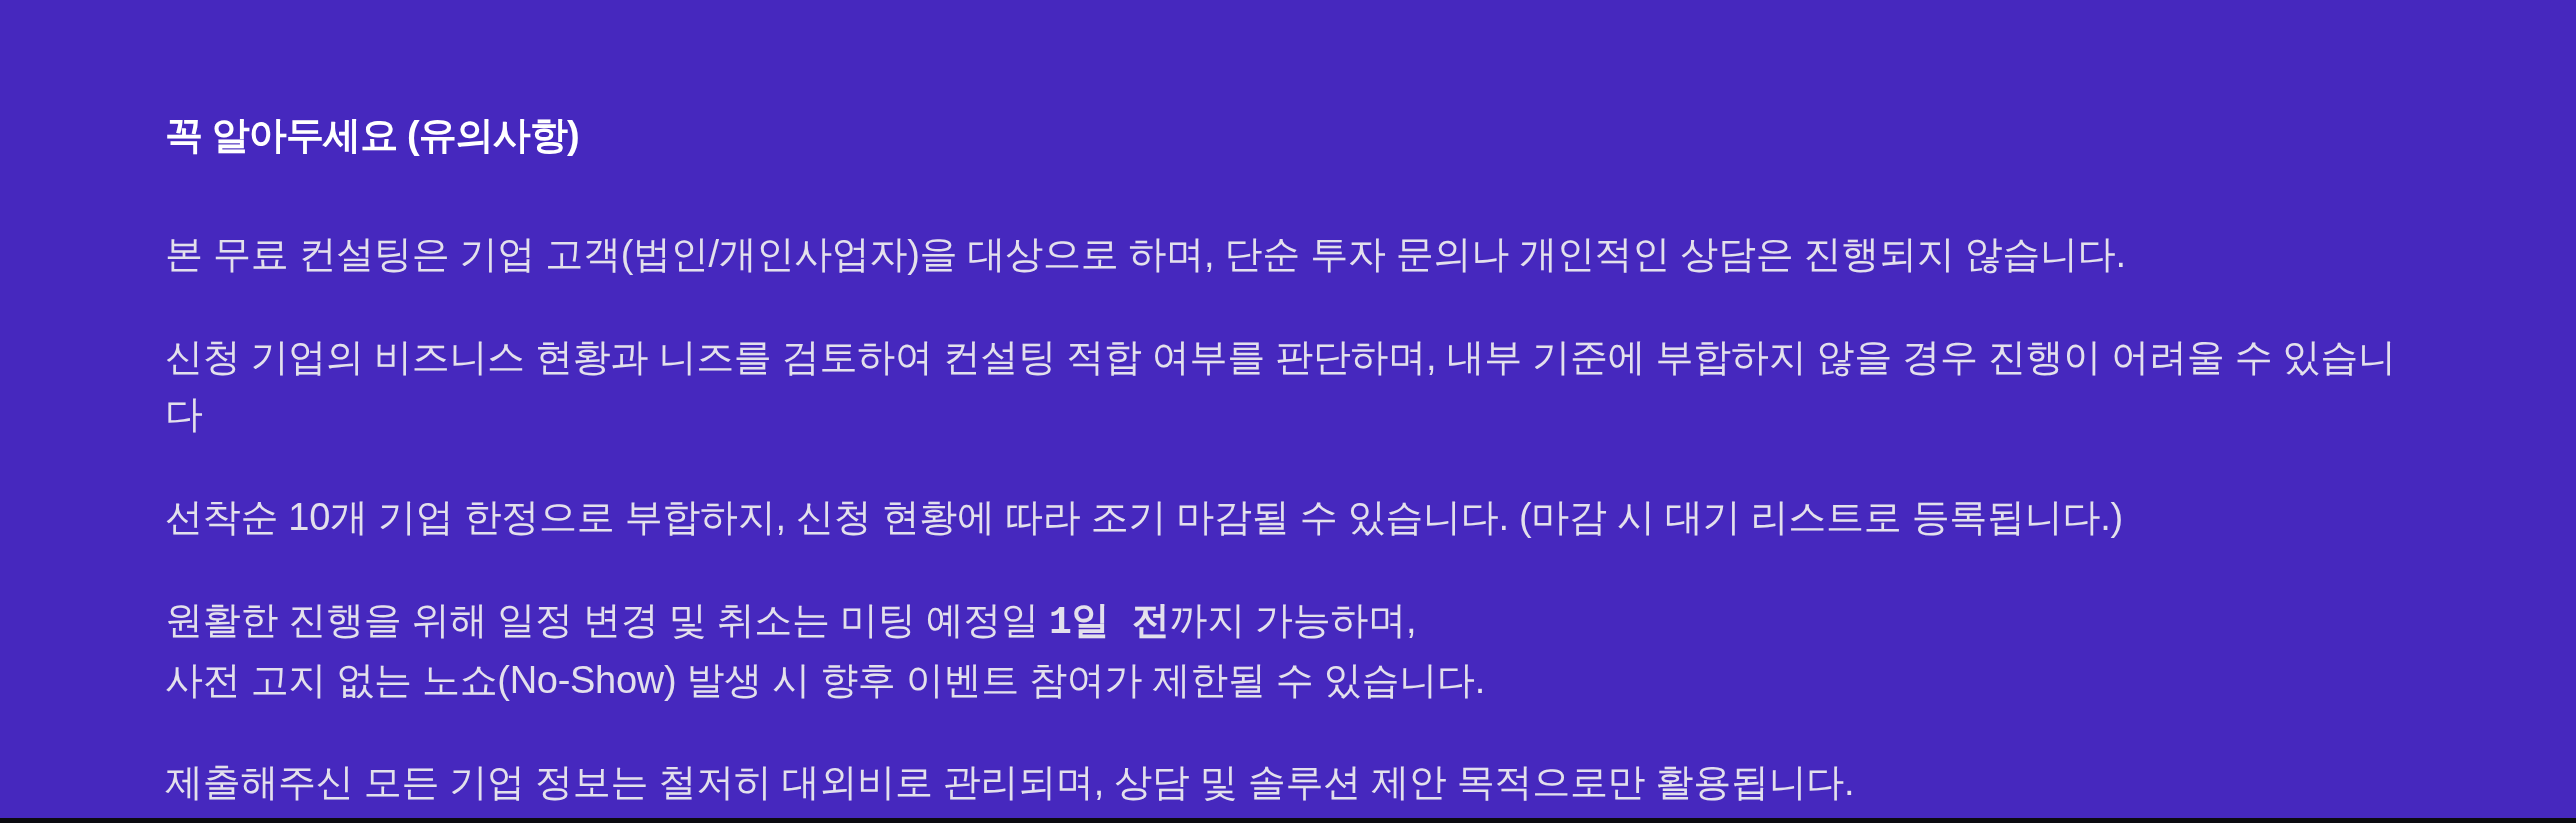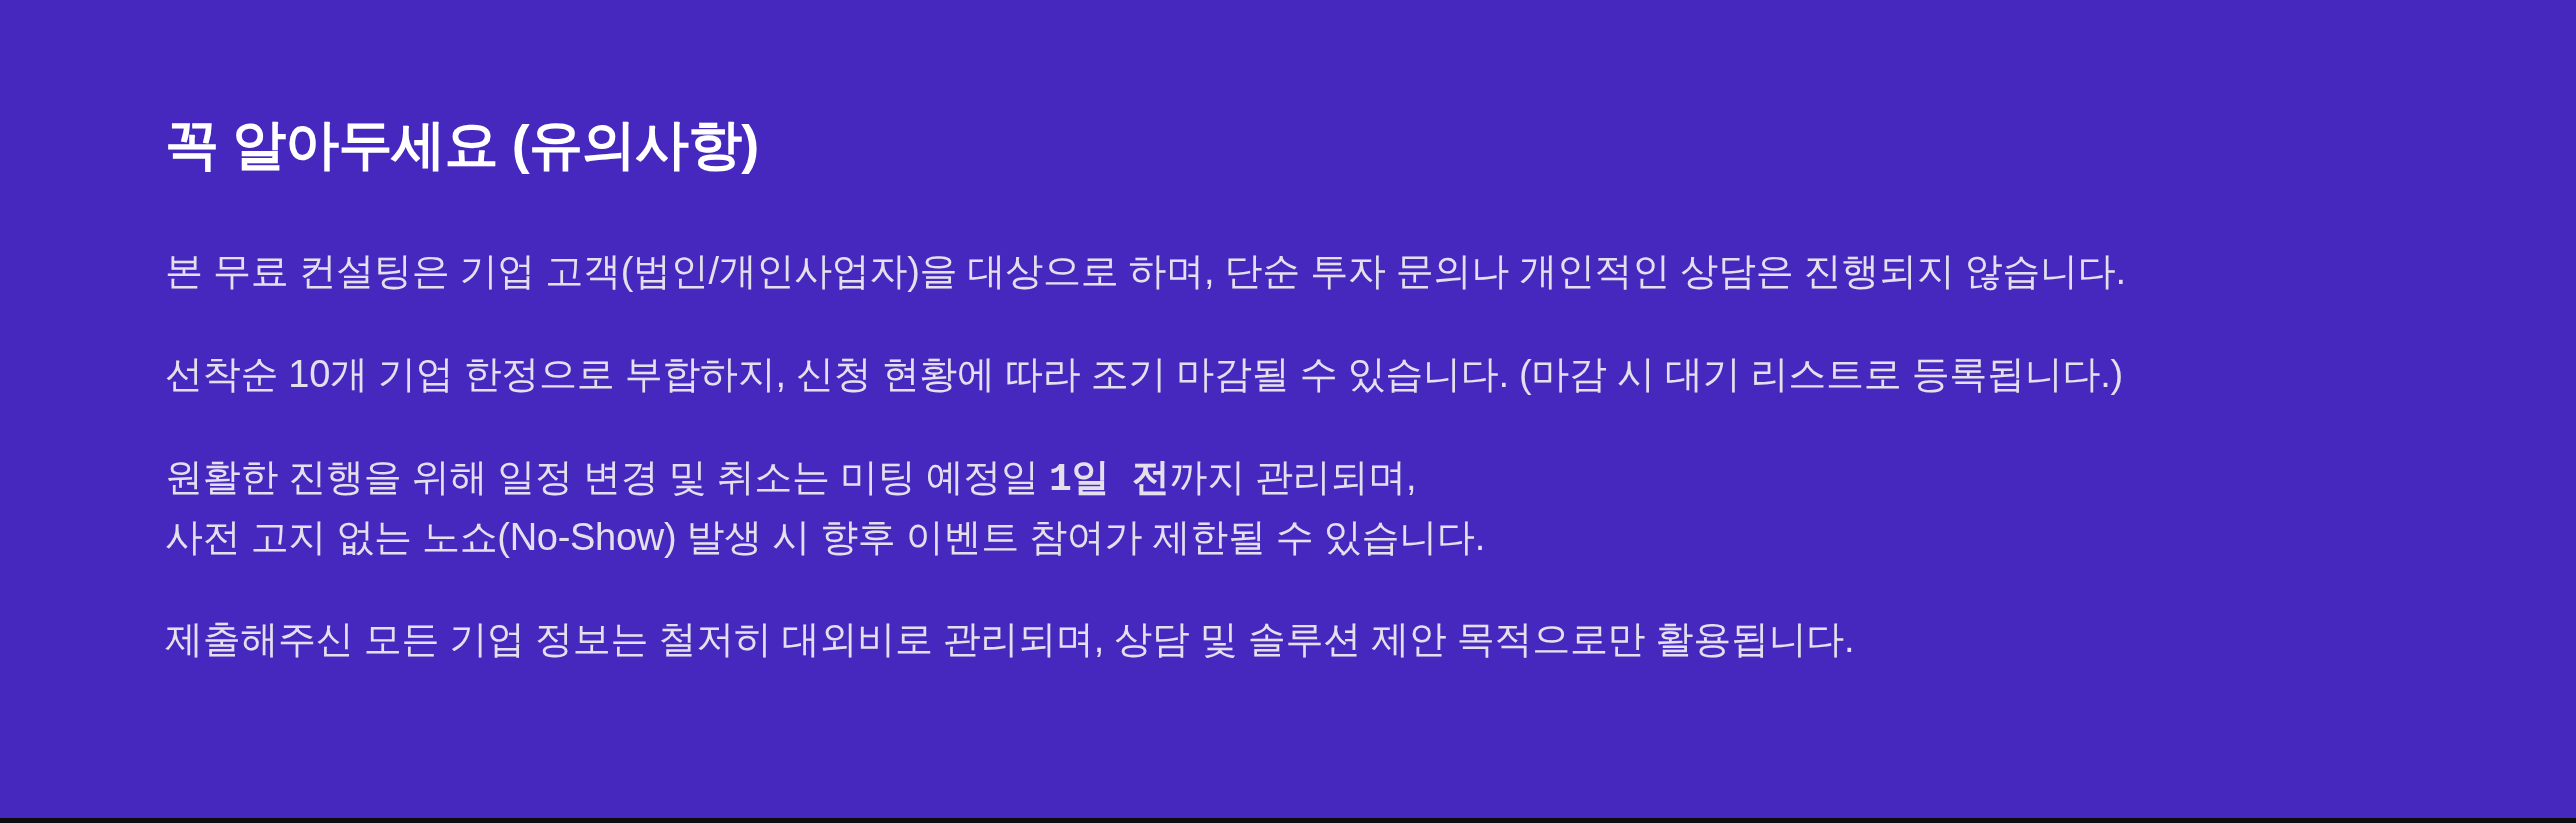--- a/index.html
+++ b/index.html
@@ -19,21 +19,21 @@
     background: var(--bg);
     font-family: "Liberation Sans", "DejaVu Sans", sans-serif;
     overflow: hidden;
     position: relative;
   }
   .notice-section {
     padding: 115px 158px 0 165px;
   }
   .notice-title {
     margin: 0 0 69px 0;
-    font-size: 54px;
+    font-size: 38px;
     font-weight: 700;
     color: var(--title);
     letter-spacing: -0.9px;
     line-height: 1.1;
   }
   .notice-para {
     margin: 0 0 45px 0;
     font-size: 38px;
     font-weight: 400;
     color: var(--text);
@@ -54,22 +54,23 @@
   }
 </style>
 </head>
 <body>
 
 <section class="notice-section">
   <h2 class="notice-title">꼭 알아두세요 (유의사항)</h2>
 
   <p class="notice-para">본 무료 컨설팅은 기업 고객(법인/개인사업자)을 대상으로 하며, 단순 투자 문의나 개인적인 상담은 진행되지 않습니다.</p>
 
+  <p class="notice-para">신청 기업의 비즈니스 현황과 니즈를 검토하여 컨설팅 적합 여부를 판단하며, 내부 기준에 부합하지 않을 경우 진행이 어려울 수 있습니다</p>
 
   <p class="notice-para">선착순 10개 기업 한정으로 부합하지, 신청 현황에 따라 조기 마감될 수 있습니다. (마감 시 대기 리스트로 등록됩니다.)</p>
 
-  <p class="notice-para"><span>원활한 진행을 위해 일정 변경 및 취소는 미팅 예정일 </span><span class="emph">1일 전</span><span>까지 관리되며,</span><br><span>사전 고지 없는 노쇼(No-Show) 발생 시 향후 이벤트 참여가 제한될 수 있습니다.</span></p>
+  <p class="notice-para"><span>원활한 진행을 위해 일정 변경 및 취소는 미팅 예정일 </span><span class="emph">1일 전</span><span>까지 가능하며,</span><br><span>사전 고지 없는 노쇼(No-Show) 발생 시 향후 이벤트 참여가 제한될 수 있습니다.</span></p>
 
   <p class="notice-para">제출해주신 모든 기업 정보는 철저히 대외비로 관리되며, 상담 및 솔루션 제안 목적으로만 활용됩니다.</p>
 </section>
 
 <div class="bottom-bar"></div>
 
 
 </body></html>

